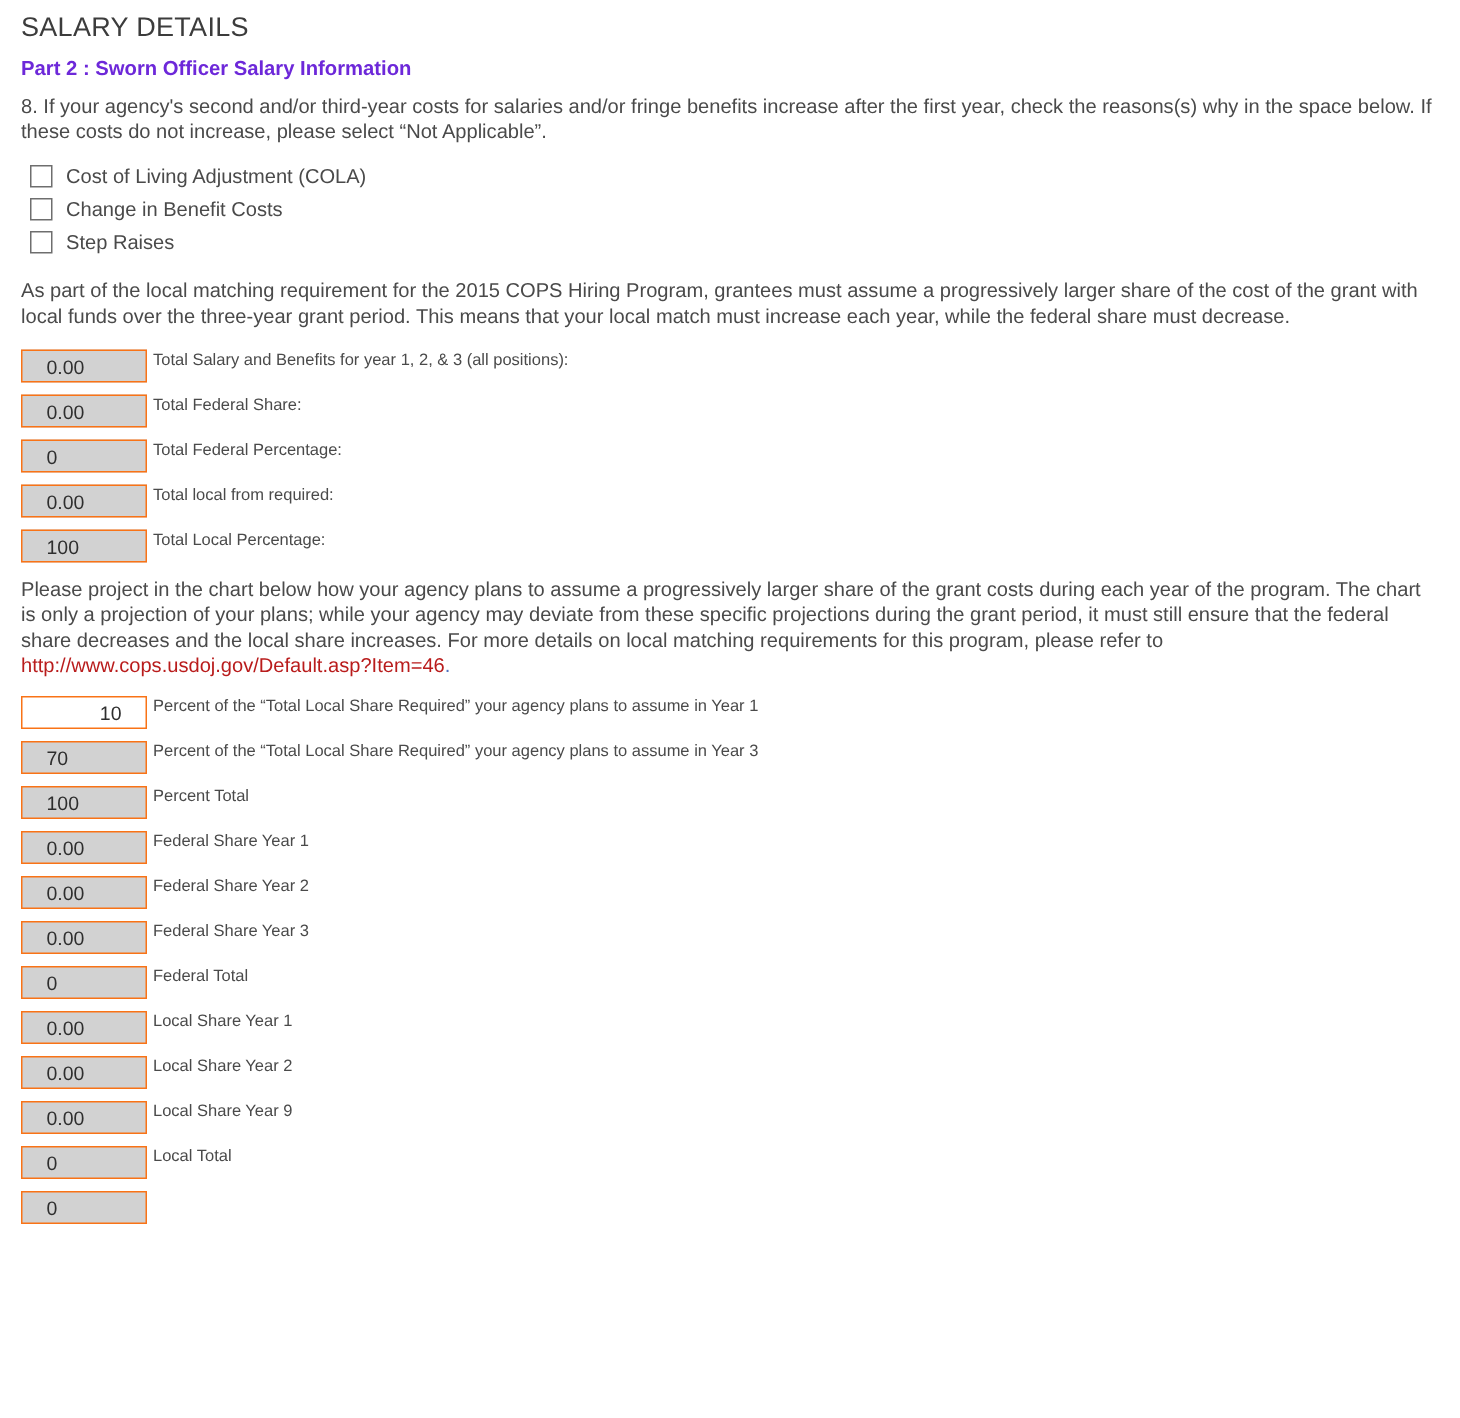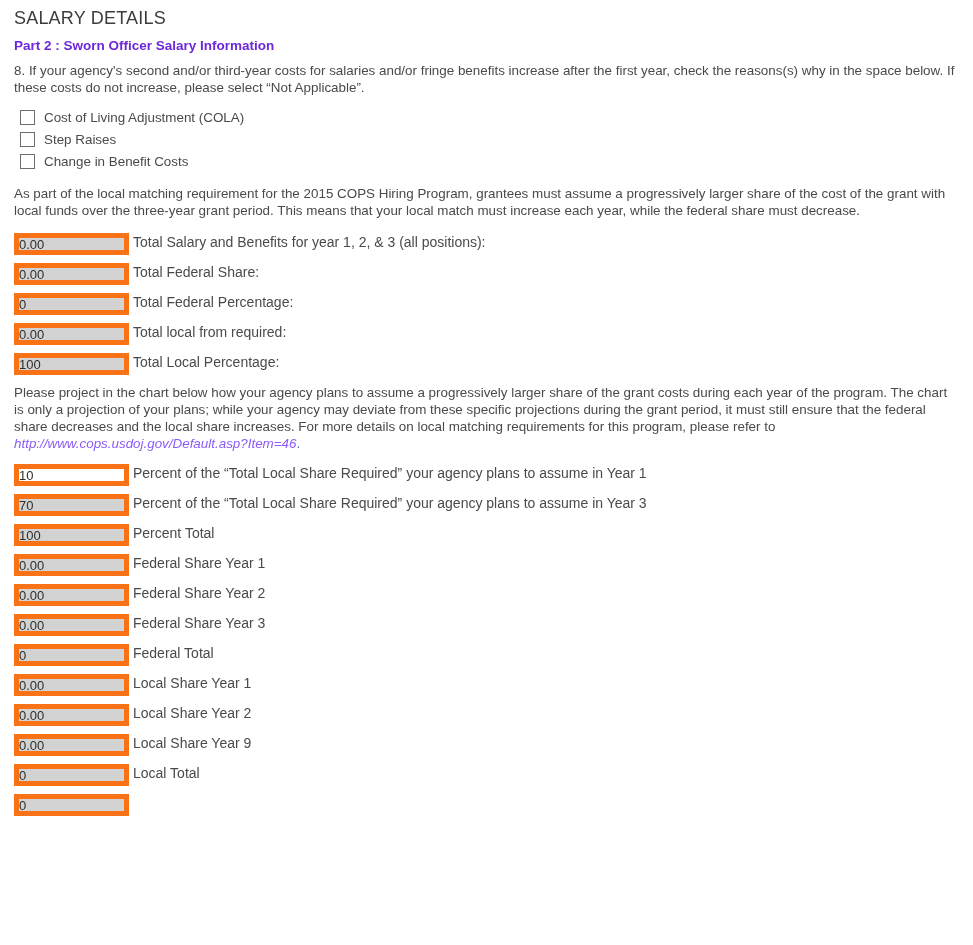--- a/index.html
+++ b/index.html
@@ -73,45 +73,45 @@
   }
   .fields.tight { margin-top: 12px; }
   .fields.joined { margin-top: 0; }
   .field-row {
     display: flex;
     align-items: flex-start;
     margin-bottom: 8px;
   }
   .field-input {
     box-sizing: border-box;
-    width: 115px;
+    width: 84px;
     height: 22px;
-    border: 5px solid #f97316;
+    border: 1px solid #f97316;
     border-radius: 0;
     background: #d2d2d2;
     font-family: "Liberation Sans", sans-serif;
     font-size: 13px;
     color: #2e2e2e;
-    padding: 2px 0;
+    padding: 2px 16px;
     flex: 0 0 auto;
   }
   .field-input.editable {
     background: #ffffff;
+    text-align: right;
   }
   .field-label {
-    font-size: 14px;
+    font-size: 11px;
     margin-left: 4px;
     padding-top: 1px;
     color: #4a4a4a;
   }
   a.doc-link {
-    color: #8b5cf6;
+    color: #b91c1c;
     text-decoration: none;
     cursor: pointer;
-    font-style: italic;
   }
   .link-suffix { color: #4e71c0; }
 </style>
 </head>
 <body>
 
 <div class="page">
 
   <div class="page-title">SALARY DETAILS</div>
 
@@ -119,25 +119,25 @@
 
   <p class="body-text">8. If your agency's second and/or third-year costs for salaries and/or fringe benefits increase after the first year, check the reasons(s) why in the space below. If these costs do not increase, please select “Not Applicable”.</p>
 
   <div class="checkbox-list">
     <div class="cb-row">
       <span class="cb-box"></span>
       <span class="cb-label">Cost of Living Adjustment (COLA)</span>
     </div>
     <div class="cb-row">
       <span class="cb-box"></span>
-      <span class="cb-label">Step Raises</span>
+      <span class="cb-label">Change in Benefit Costs</span>
     </div>
     <div class="cb-row">
       <span class="cb-box"></span>
-      <span class="cb-label">Change in Benefit Costs</span>
+      <span class="cb-label">Step Raises</span>
     </div>
   </div>
 
 
   <p class="body-text">As part of the local matching requirement for the 2015 COPS Hiring Program, grantees must assume a progressively larger share of the cost of the grant with local funds over the three-year grant period. This means that your local match must increase each year, while the federal share must decrease.</p>
 
   <div class="fields">
     <div class="field-row">
       <input class="field-input" readonly="" value="0.00" style="">
       <span class="field-label">Total Salary and Benefits for year 1, 2, &amp; 3 (all positions):</span>

